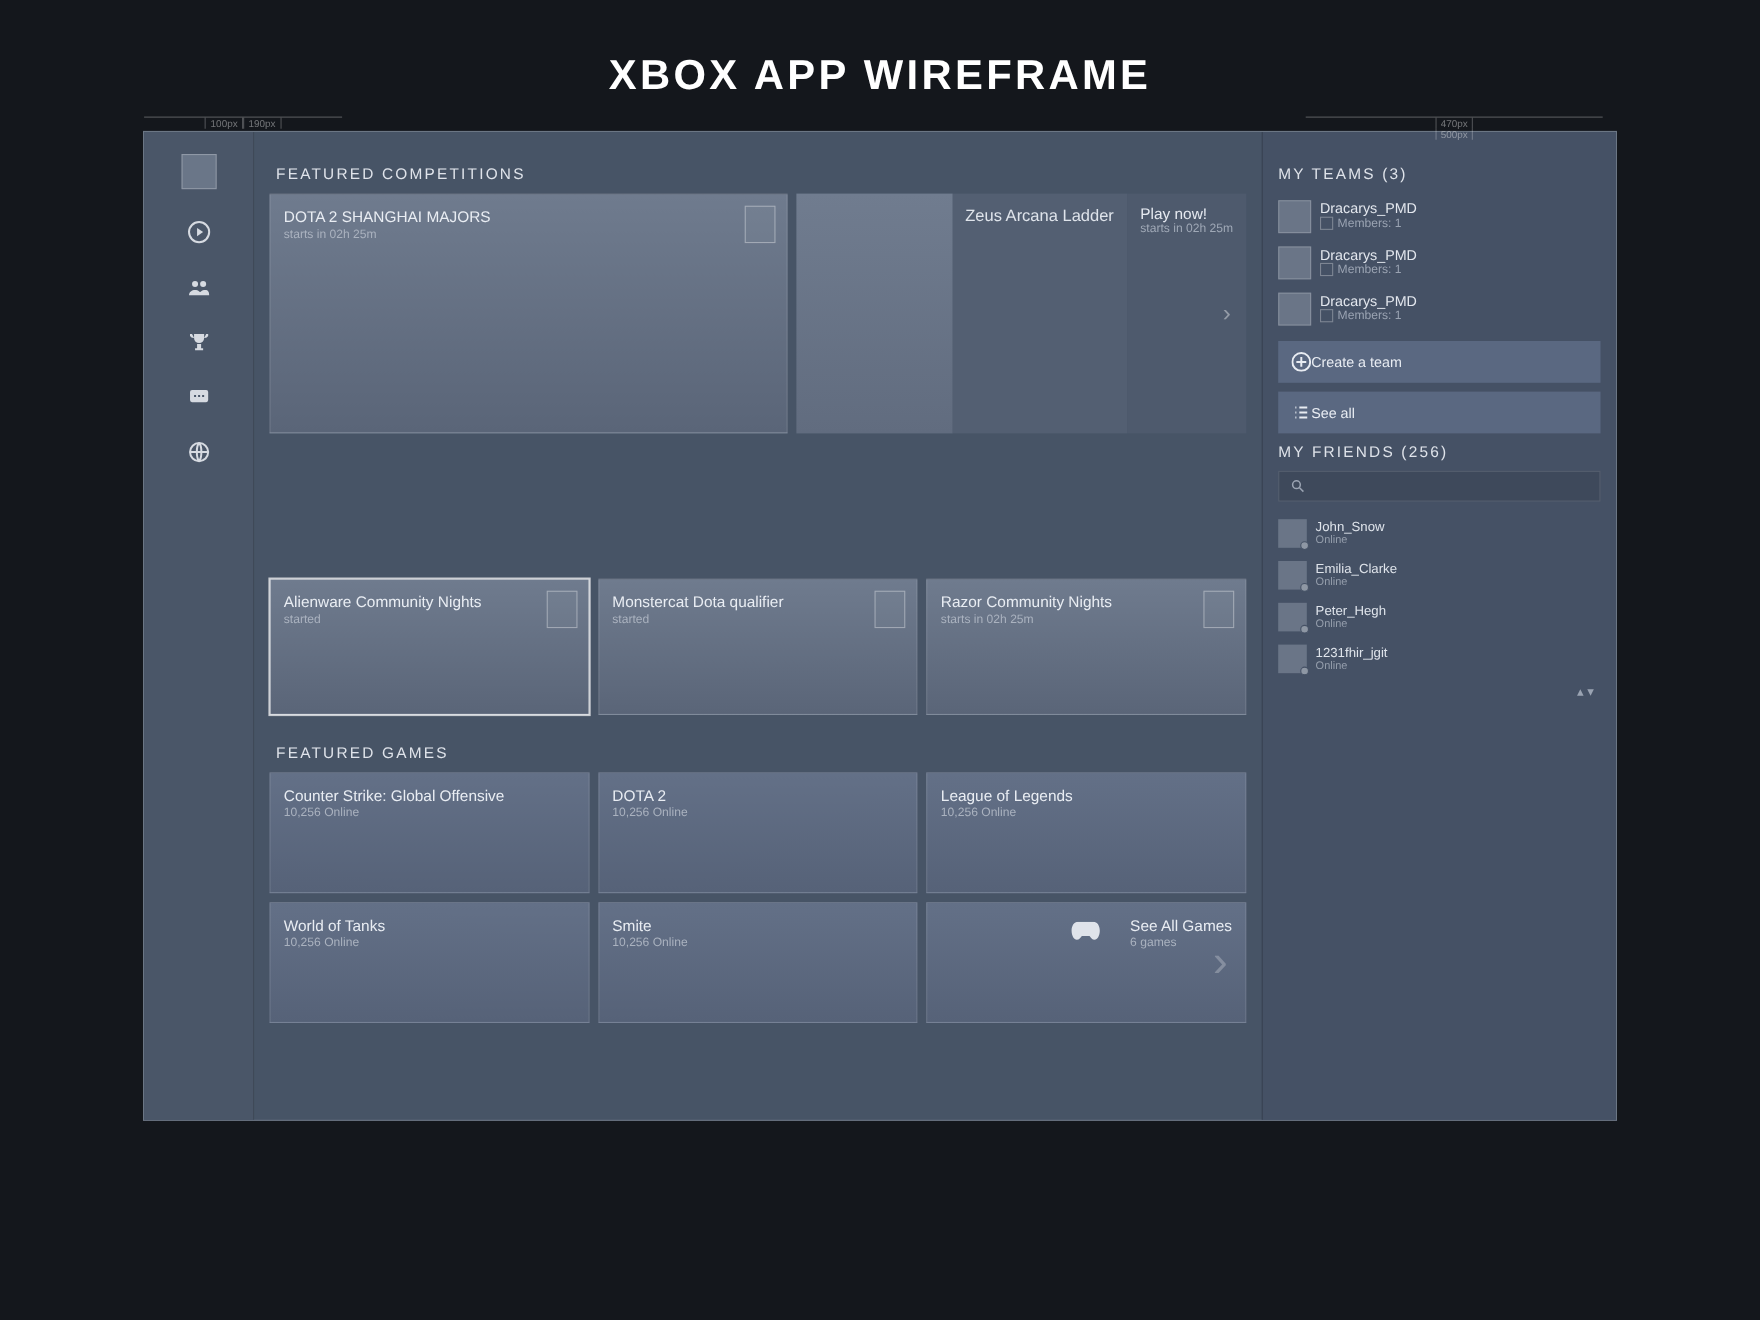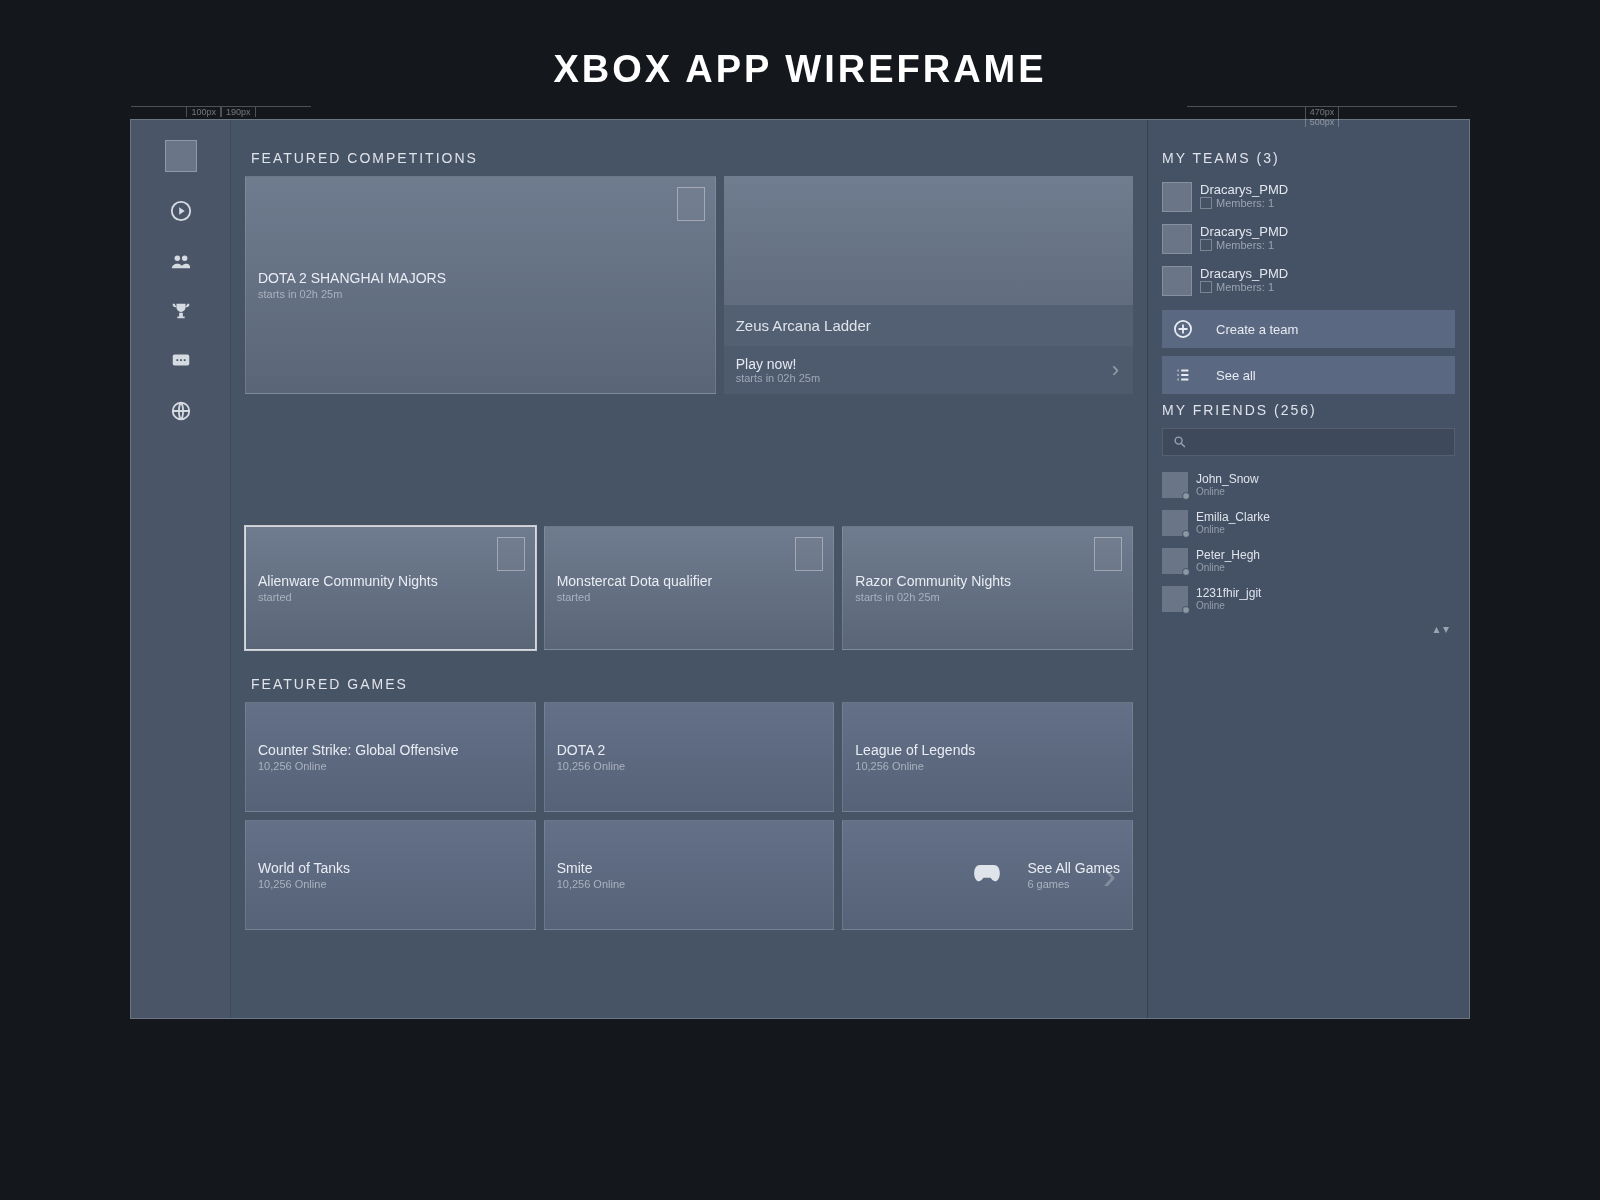--- a/index.html
+++ b/index.html
@@ -79,32 +79,32 @@
   gap: 8px;
 }
 .tile {
   background: linear-gradient(180deg, #6f7b8e 0%, #5a6578 100%);
   border: 1px solid rgba(255,255,255,0.12);
   position: relative;
   cursor: pointer;
   padding: 12px;
   display: flex;
   flex-direction: column;
-  justify-content: center;
+  justify-content: flex-start;
 }
 .tile.selected { outline: 2px solid rgba(255,255,255,0.7); outline-offset: -1px; }
 .tile .corner-badge {
   position: absolute; top: 10px; right: 10px;
   width: 28px; height: 34px;
   border: 1px solid rgba(255,255,255,0.35);
   background: rgba(255,255,255,0.04);
 }
 .tile .title { color: #e9edf3; font-size: 14px; }
 .tile .sub { color: #aab2bf; font-size: 11px; margin-top: 2px; }
-.split-tile { display:flex; flex-direction:column; gap:0; padding:0; background:none; border:none;}
+.split-tile { display:flex; flex-direction:row; gap:0; padding:0; background:none; border:none;}
 .split-tile .upper { flex:1; background: linear-gradient(180deg,#707c8f,#616c7f); position:relative;}
 .split-tile .mid { background:#535f72; padding:12px; }
 .split-tile .lower { background:#4e5a6d; padding:10px 12px; position:relative; }
 .split-tile .chev { position:absolute; right:14px; top:50%; transform:translateY(-50%); color:rgba(255,255,255,0.4); font-size:22px;}
 .mid .title { font-size:15px; color:#dfe4eb; }
 .lower .title { font-size:14px; color:#e5e9f0;}
 .lower .sub { font-size:11px; color:#9fa8b6;}
 .comp-row2 {
   display:grid;
   grid-template-columns: 1fr 1fr 1fr;
@@ -131,21 +131,21 @@
 }
 .team-item, .friend-item {
   display:flex; gap:8px; align-items:flex-start;
   padding: 6px 0;
 }
 .team-item .box { width:30px; height:30px; background:#6a7587; border:1px solid rgba(255,255,255,0.2);}
 .team-item .info .name { font-size:13px; color:#e3e7ee; }
 .team-item .info .meta { font-size:11px; color:#9aa3b2; display:flex; gap:4px; align-items:center;}
 .team-item .info .meta .tiny { width:12px; height:12px; border:1px solid rgba(255,255,255,0.3); display:inline-block;}
 .action-btn {
-  display:flex; align-items:center; gap:24px;
+  display:flex; align-items:center; gap:0;
   background:#5a6881;
   padding:10px 12px;
   margin-top:8px;
   cursor:pointer;
   font-size:13px;
   color:#e8ecf2;
 }
 .action-btn .ic { width:18px; height:18px; }
 .friends-header { }
 .search-box {

